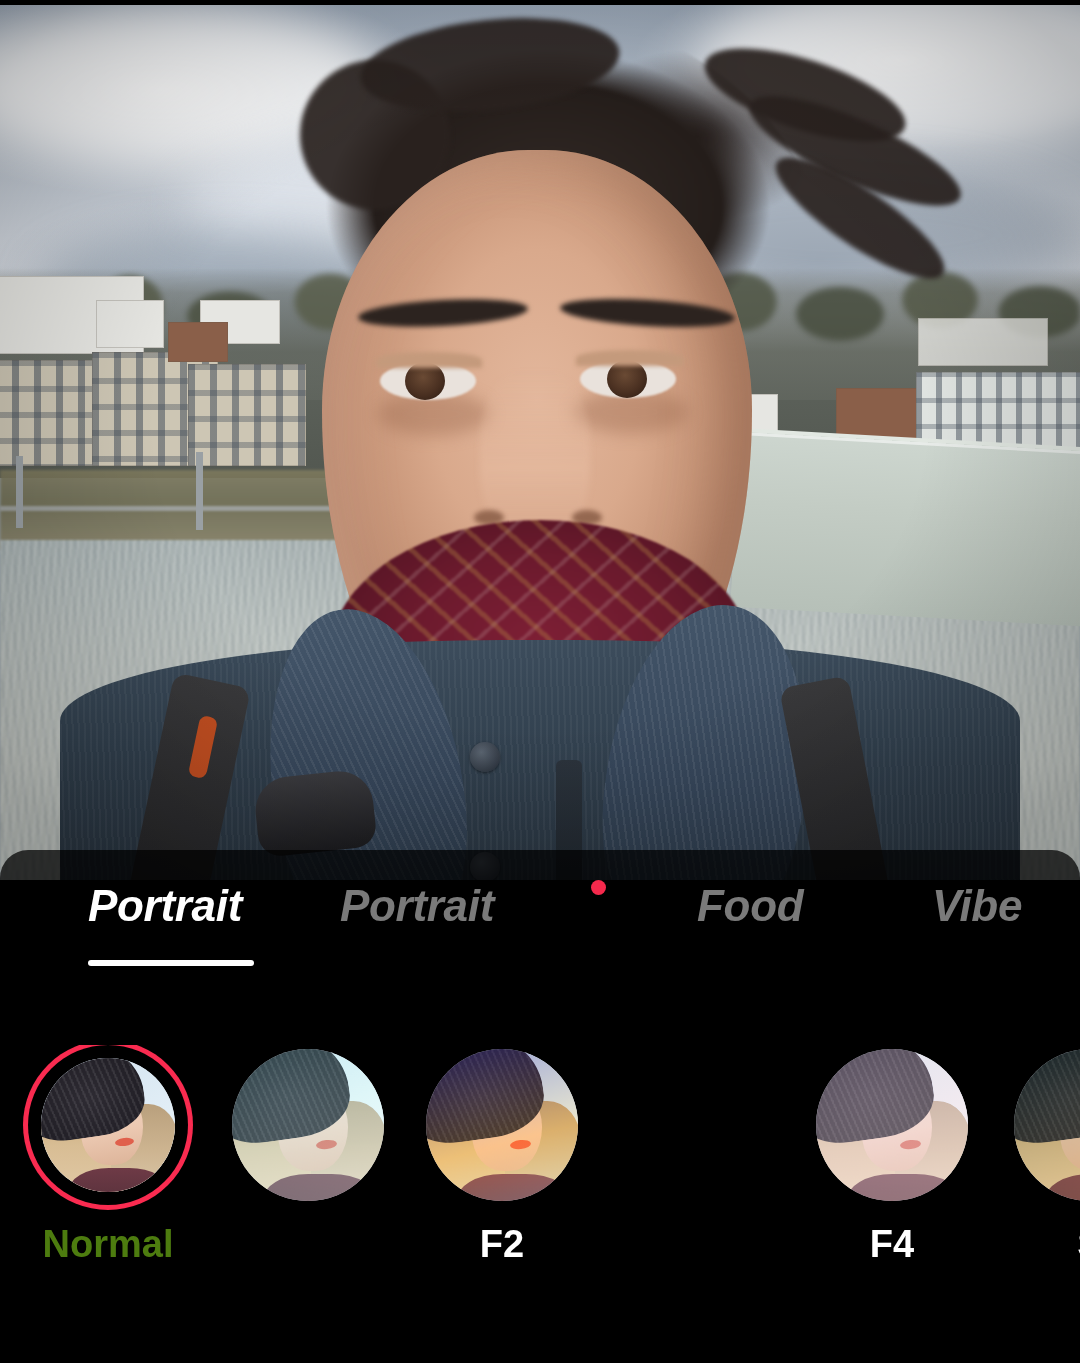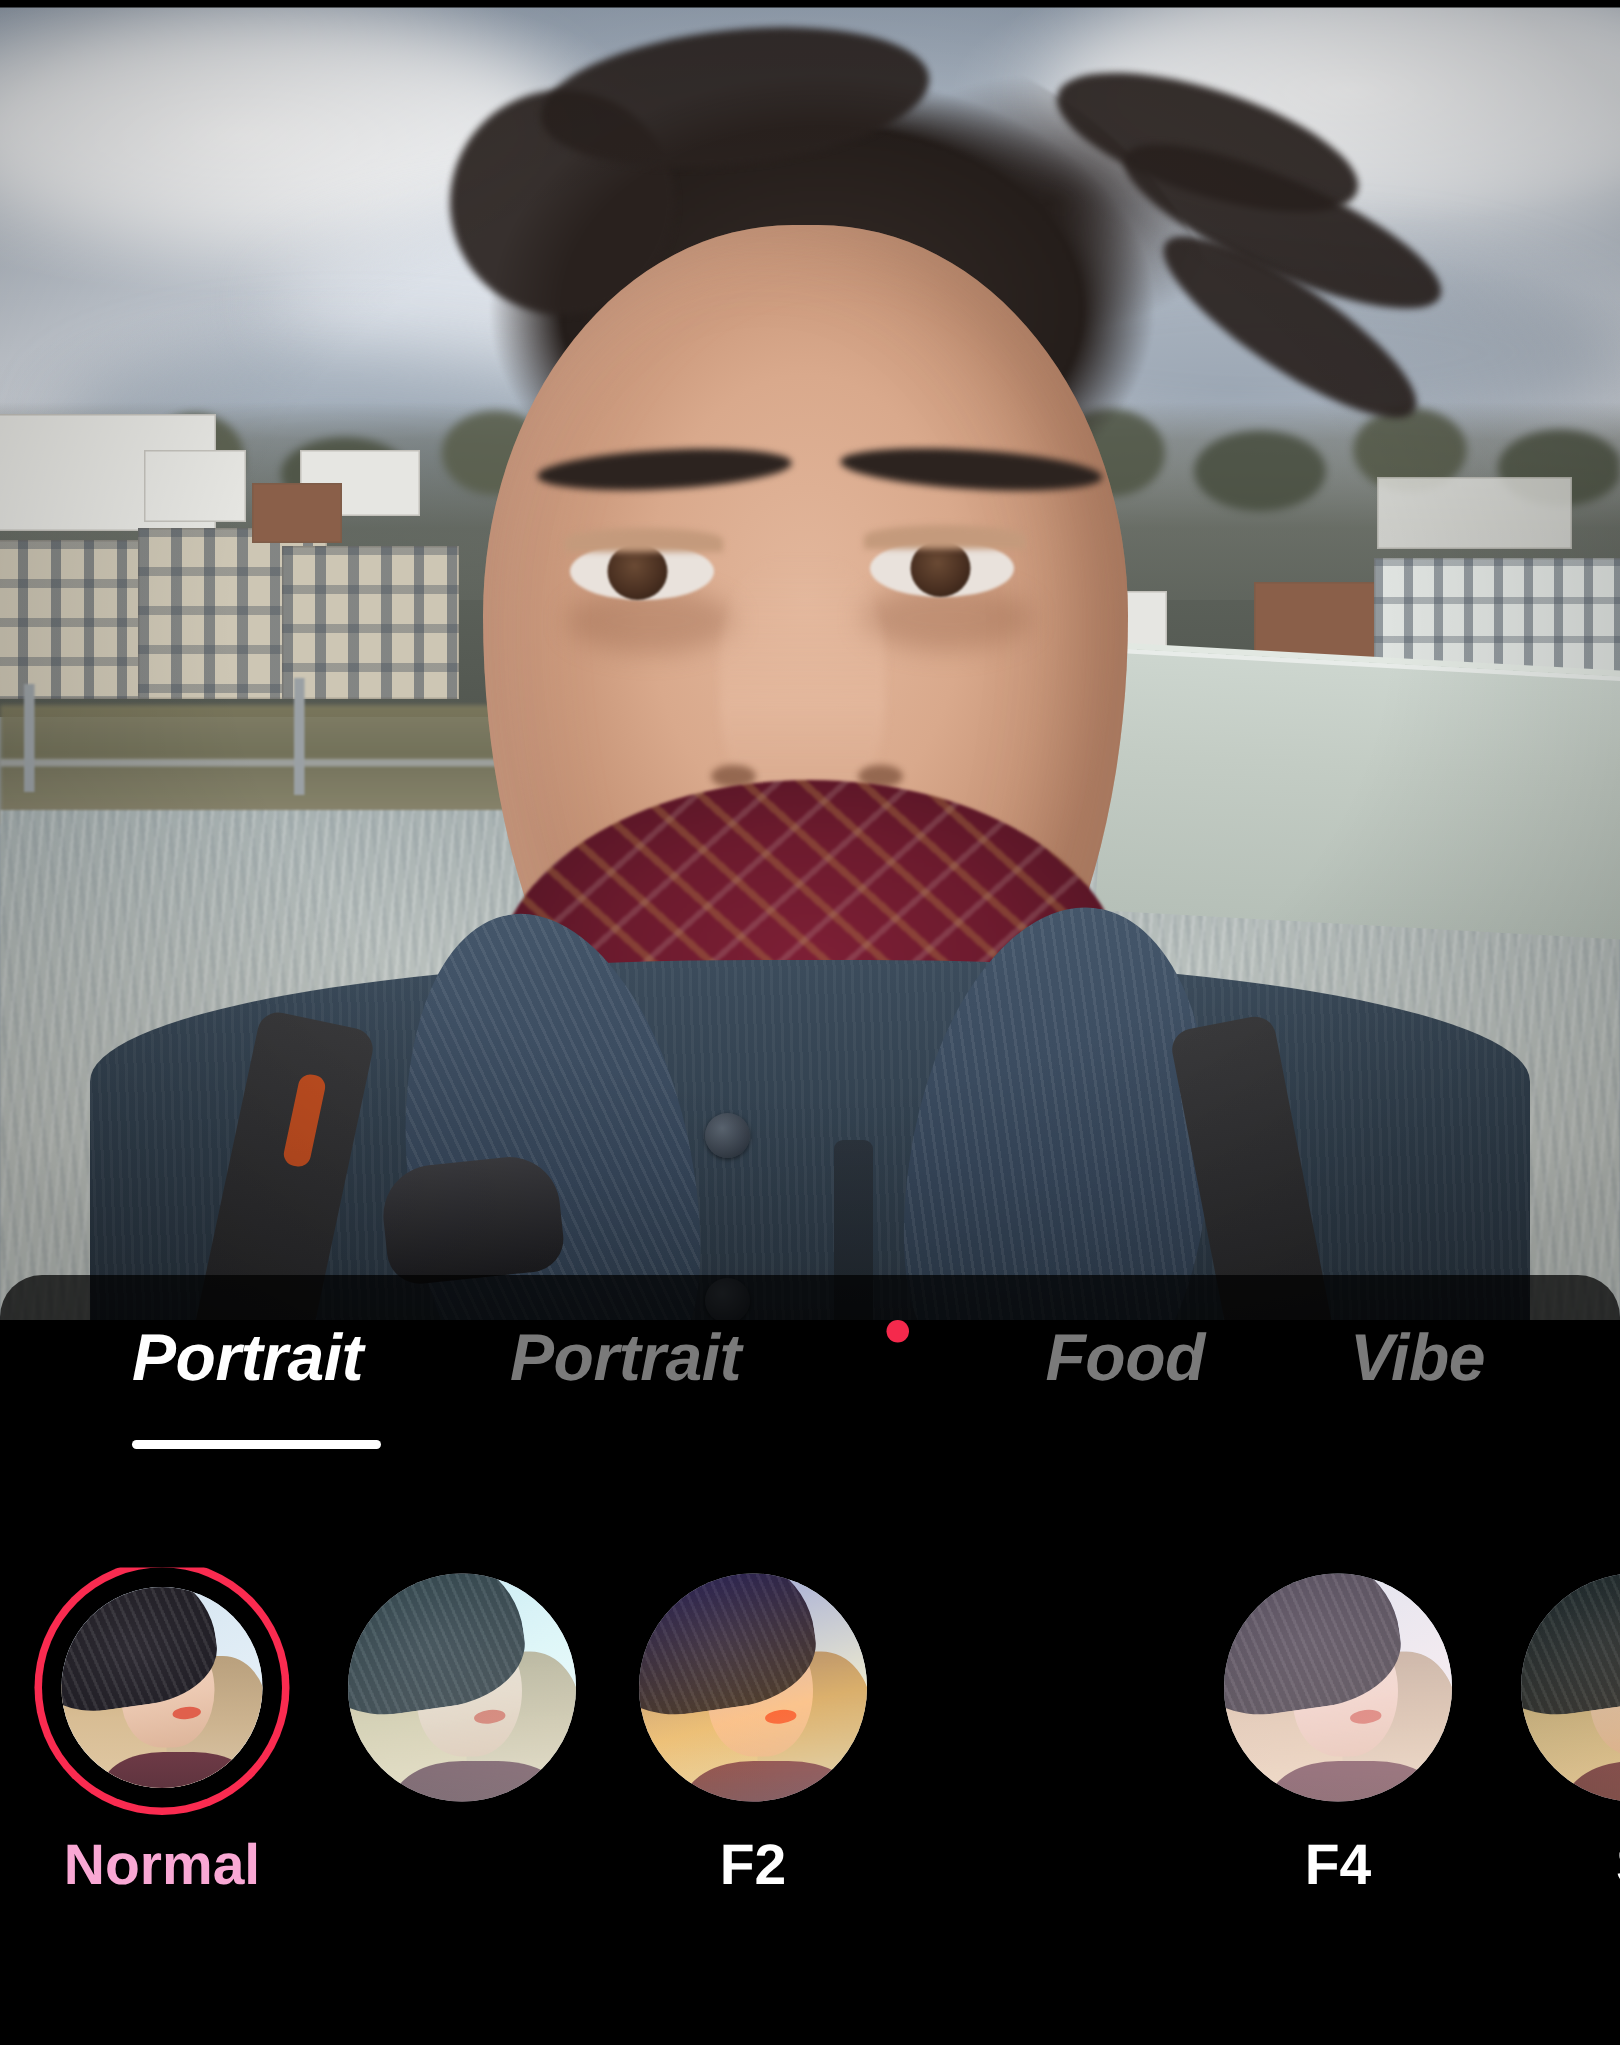--- a/index.html
+++ b/index.html
@@ -634,21 +634,21 @@
 
   <div class="panel">
     <div class="panel-scrim"></div>
     <div class="panel-solid"></div>
   </div>
 
   <div class="tabs" id="tabs-root">
       <button class="tab active" style="left: 88px;">Portrait</button>
       <button class="tab" style="left: 340px;">Portrait</button>
       <button class="tab" style="left: 697px;">Food</button>
-      <button class="tab" style="left: 900px;">Vibe</button>
+      <button class="tab" style="left: 932px;">Vibe</button>
       <div class="tab-underline" style="left: 88px; width: 166px;"></div>
       <div class="tab-dot" style="left: 591px; top: 2px; background: rgb(245, 41, 76);"></div>
     </div>
 
   <div class="filters" id="filters-root">
       <div class="filter-item f-normal selected" style="left: 28px;">
         <div class="thumb-ring" style="box-shadow: rgb(250, 43, 80) 0px 0px 0px 5px;">
           <div class="thumb">
   <div class="tg">
     <div class="tg-sky"></div>
@@ -657,21 +657,21 @@
     <div class="tg-face"></div>
     <div class="tg-brow"></div>
     <div class="tg-eye"></div>
     <div class="tg-lips"></div>
     <div class="tg-beanie"></div>
     <div class="tg-shoulder"></div>
   </div>
   <div class="tg-tint"></div>
 </div>
         </div>
-        <div class="filter-label" style="color: #f9a8d4;">Normal</div>
+        <div class="filter-label" style="color: #4d7c0f;">Normal</div>
       </div>
       <div class="filter-item f-f1" style="left: 228px;">
         <div class="thumb-ring">
           <div class="thumb">
   <div class="tg">
     <div class="tg-sky"></div>
     <div class="tg-hair-back"></div>
     <div class="tg-hair-right"></div>
     <div class="tg-face"></div>
     <div class="tg-brow"></div>

